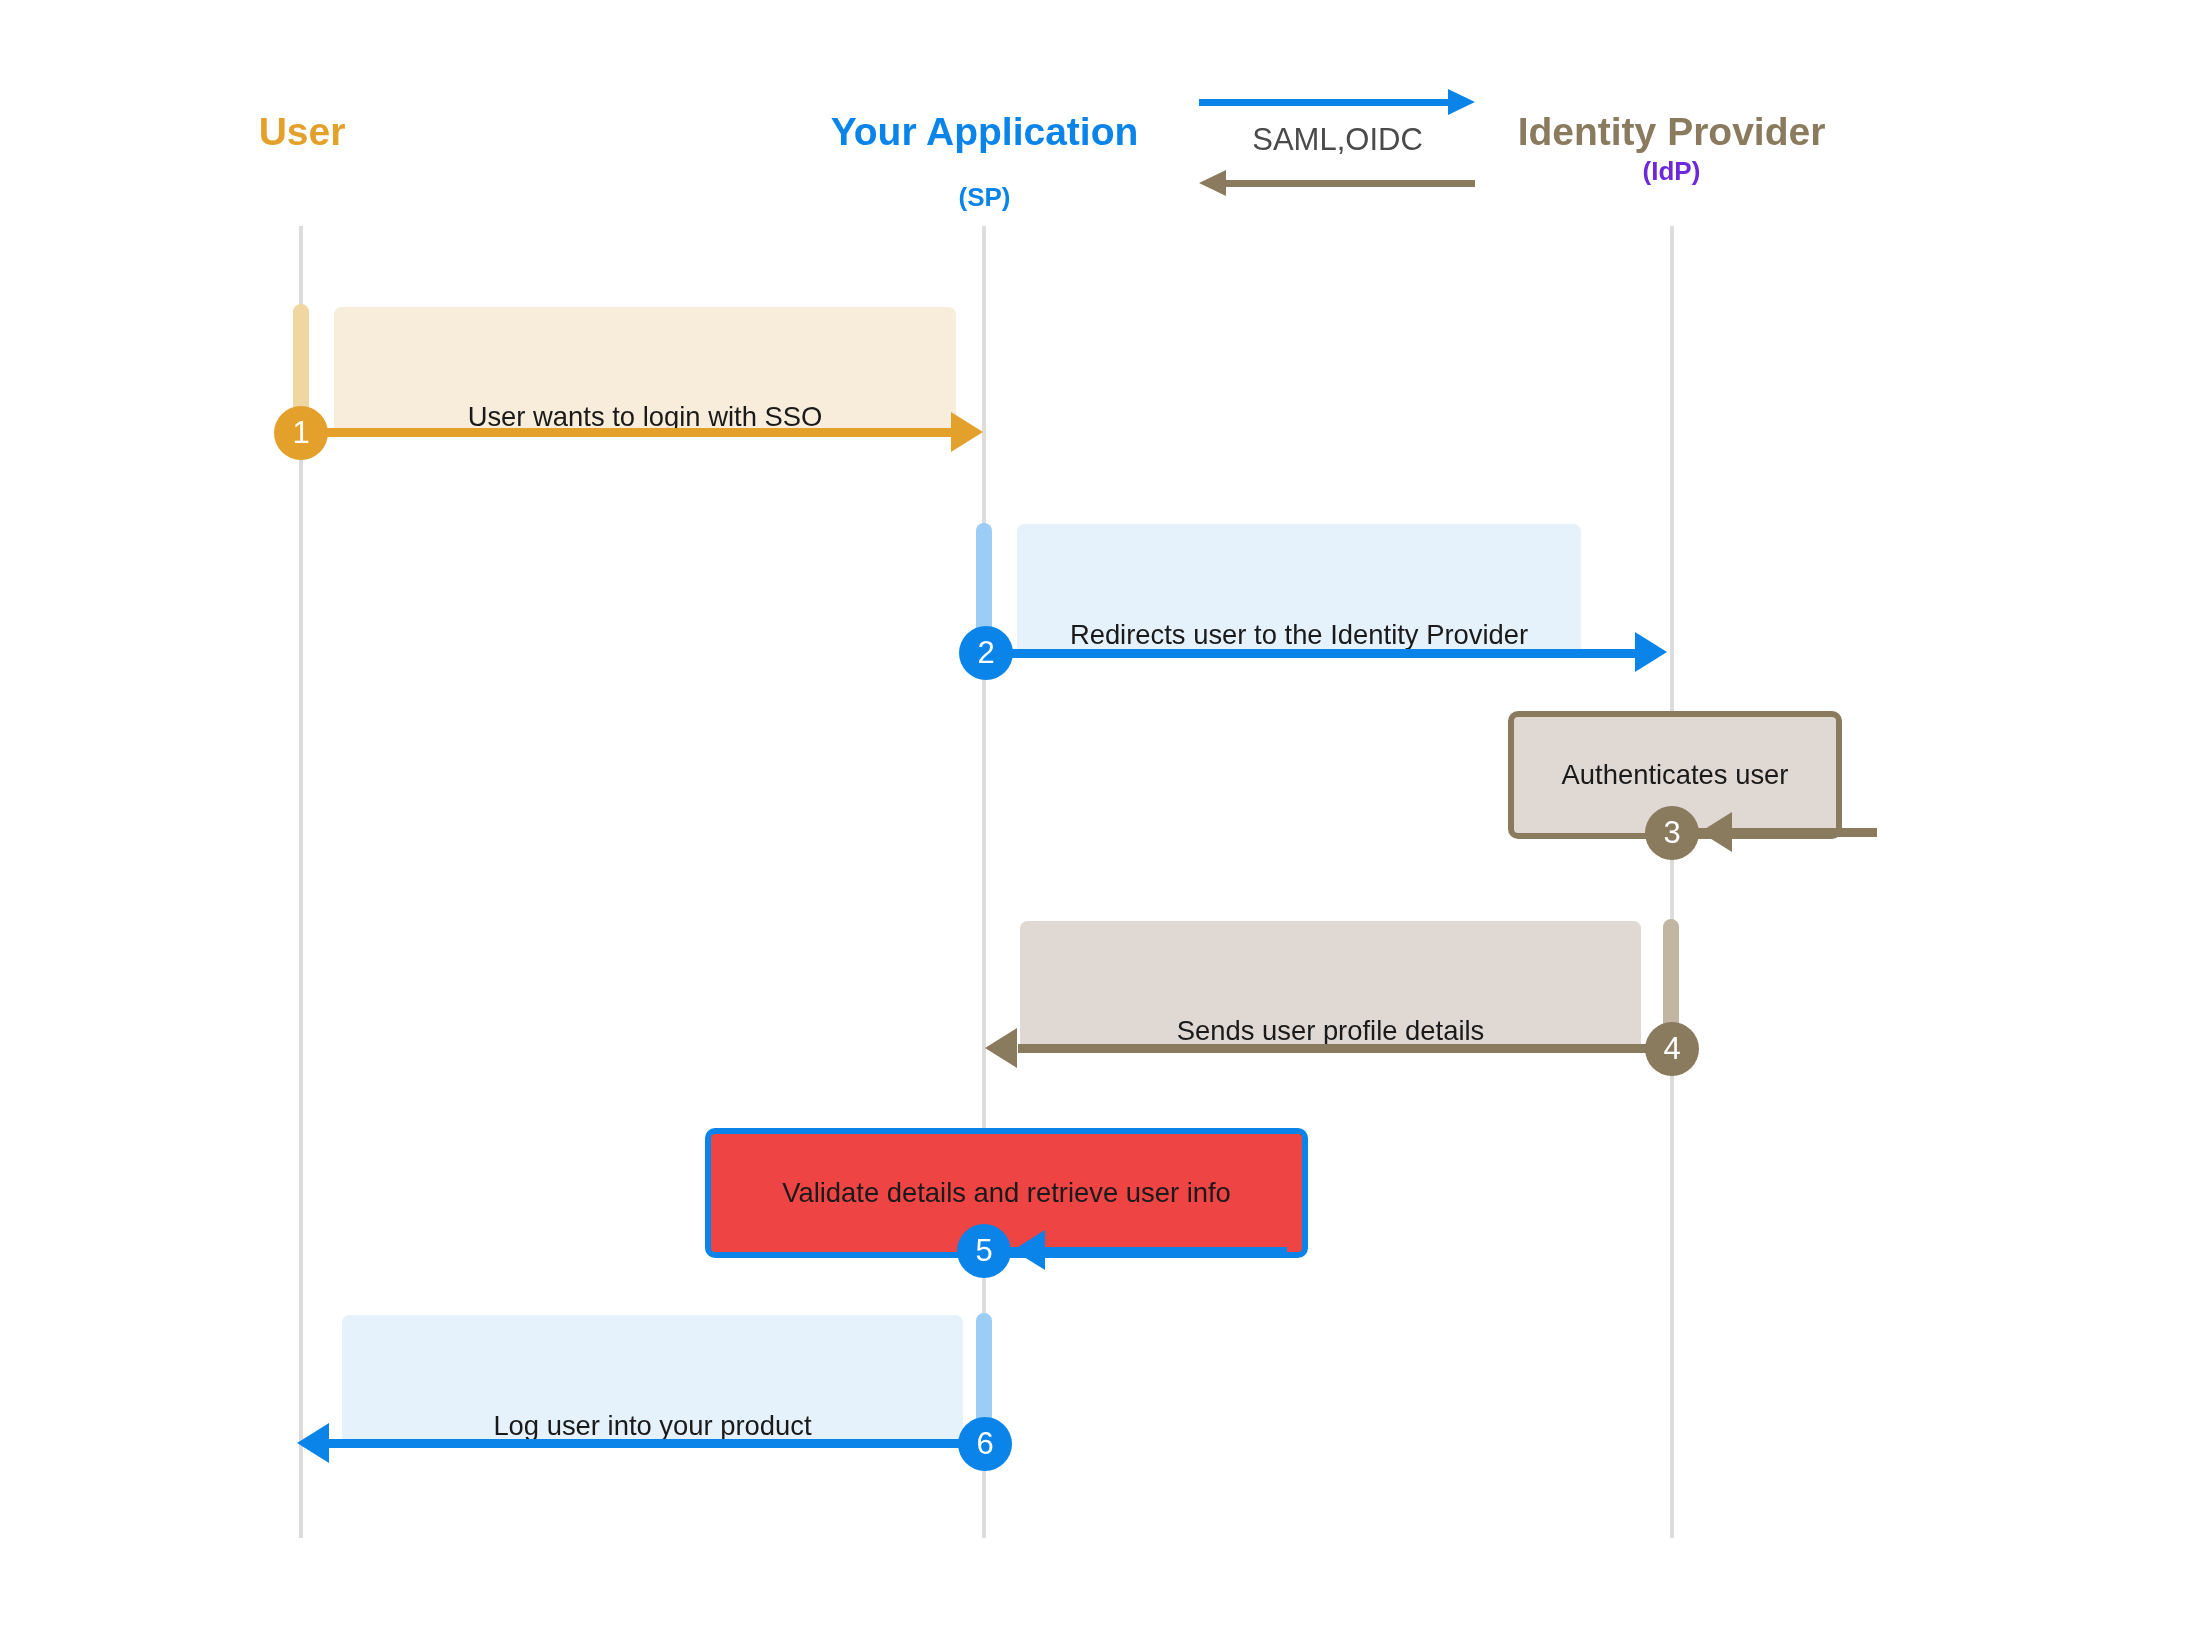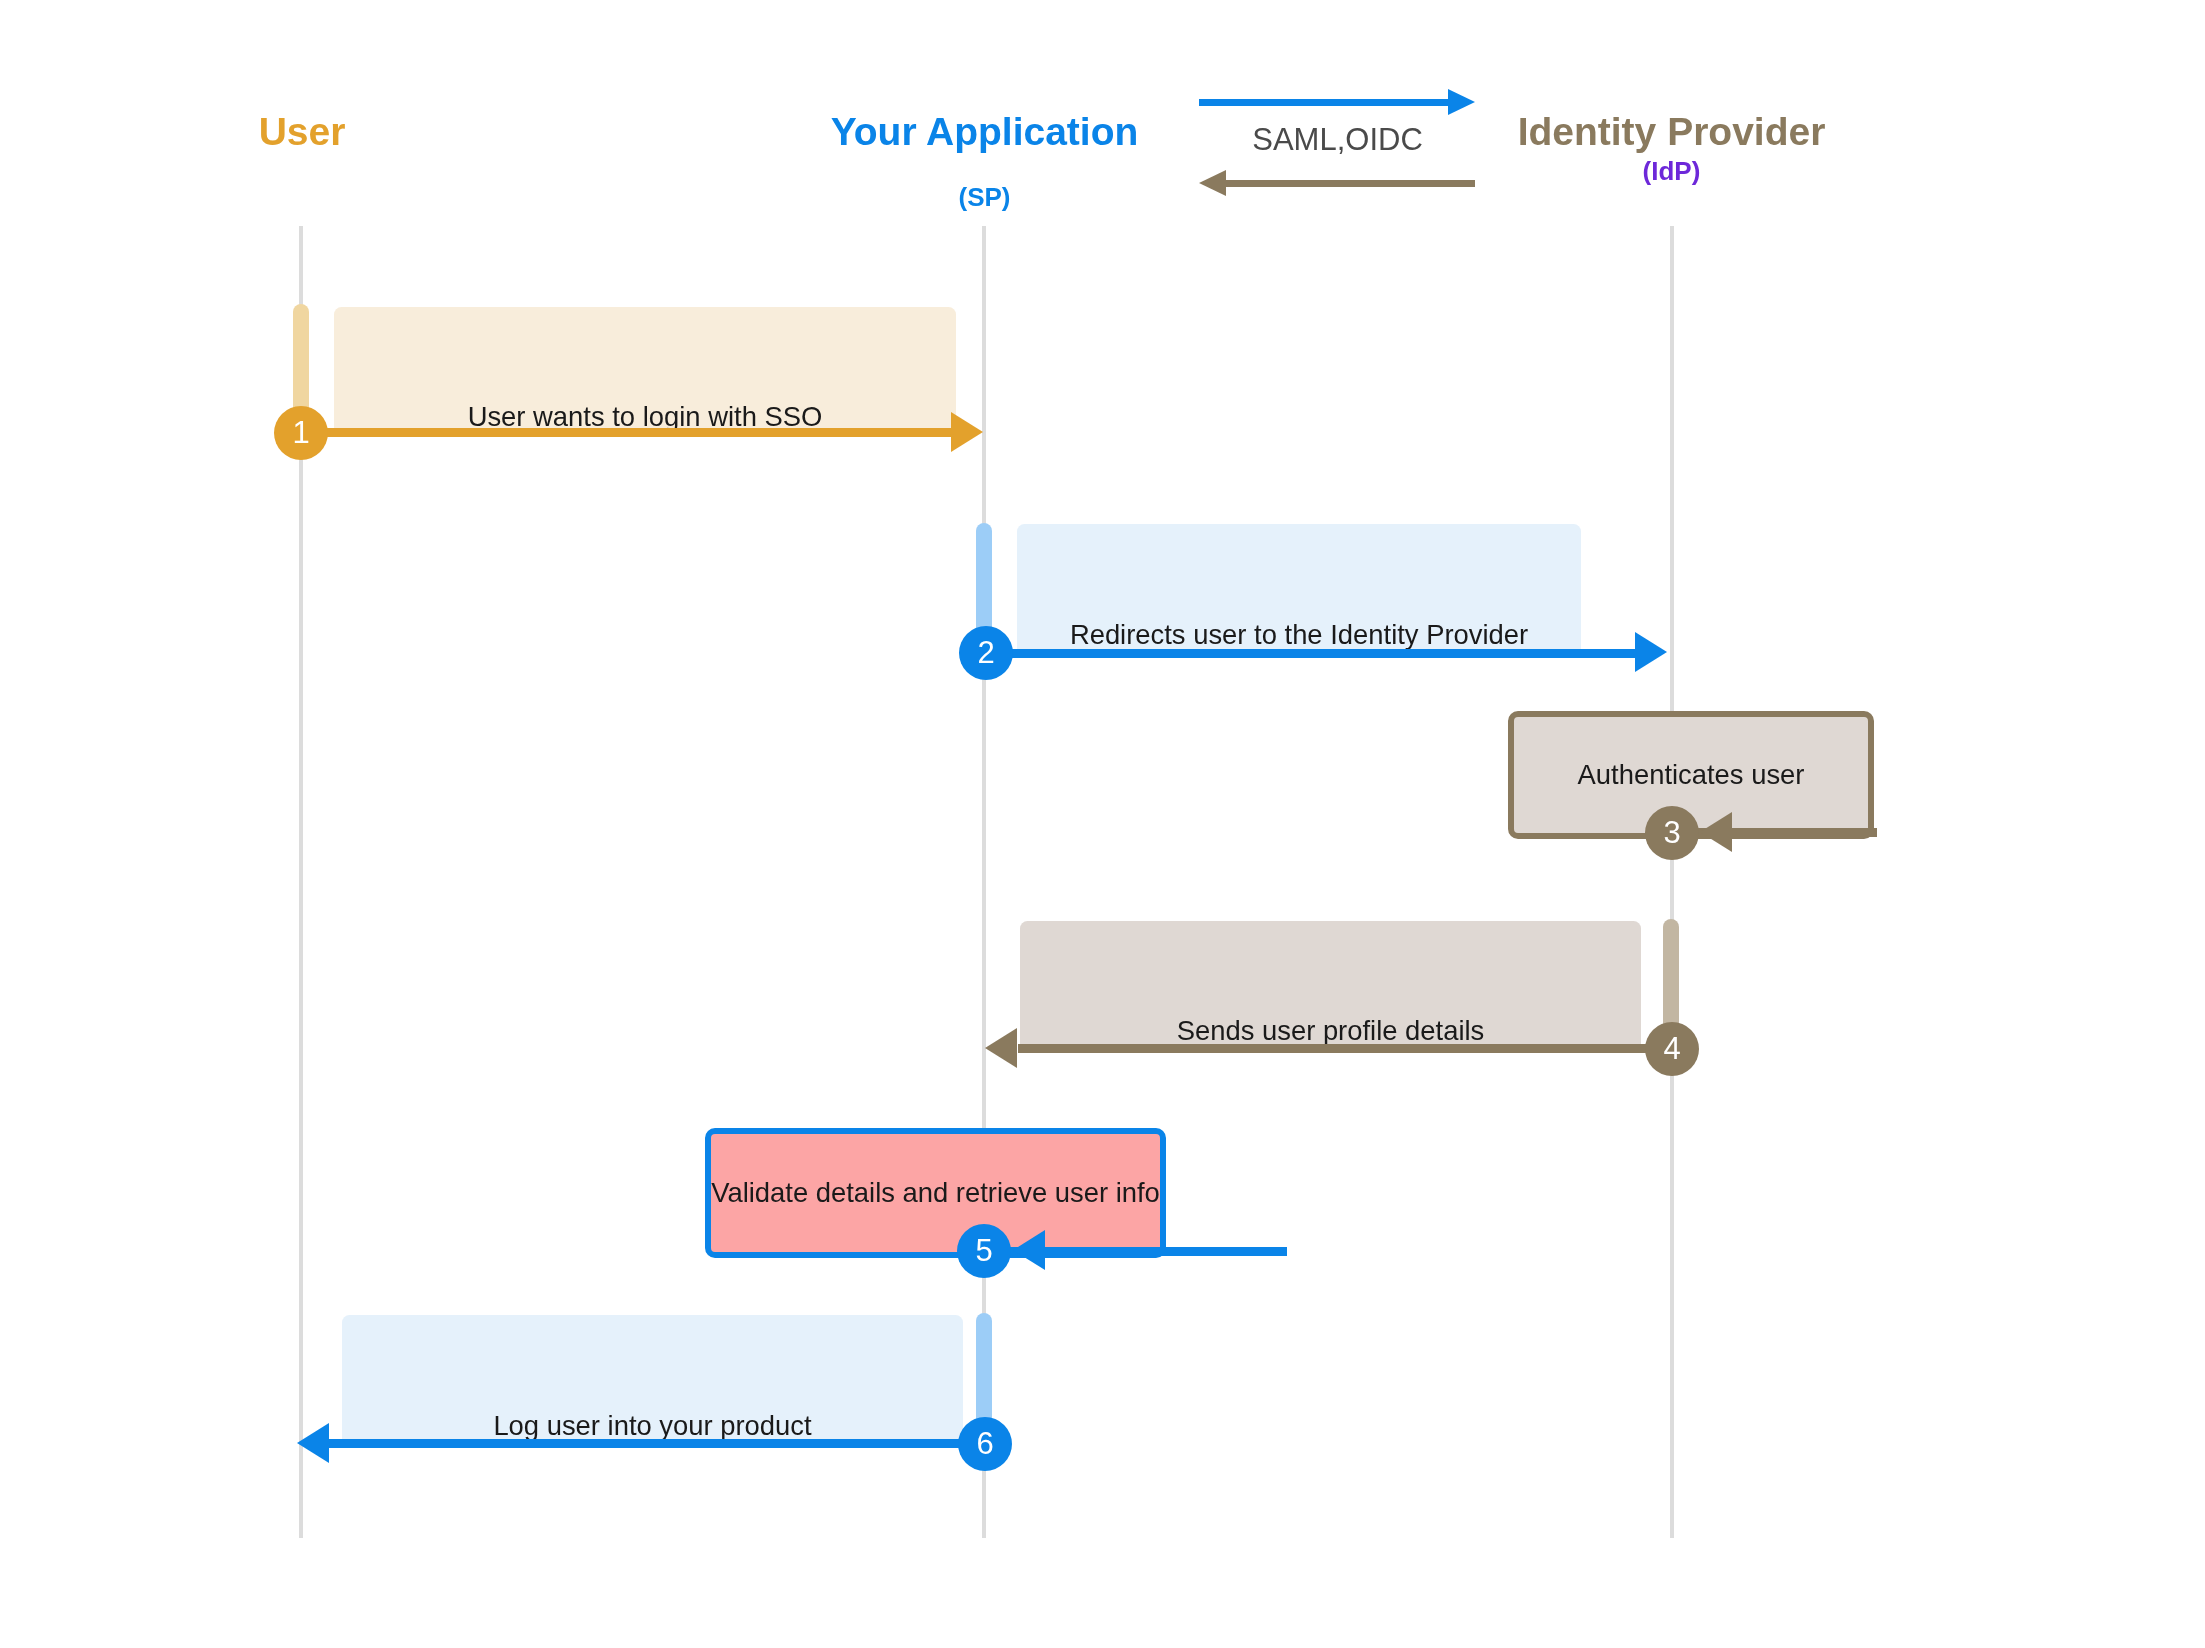--- a/index.html
+++ b/index.html
@@ -193,43 +193,43 @@
 
   <div class="msg-box" style="left:1017px; top:524px; width:564px; height:127px; background:#E5F1FB;">
     <span class="msg-label">Redirects user to the Identity Provider</span>
   </div>
 
   <div class="arrow-line" style="left:984px; top:649px; width:651px; background:#0A84E8;"></div>
   <div class="arrow-head right" style="left:1635px; top:632px; border-left:32px solid #0A84E8;"></div>
 
   <div class="step-circle" style="left:959px; top:626px; background:#0A84E8;">2</div>
 
-  <div class="self-box" style="left:1508px; top:711px; width:366px; height:128px;
+  <div class="self-box" style="left:1508px; top:711px; width:334px; height:128px;
               background:#DFD8D3; border-color:#8A7A5E;">
     <span class="msg-label">Authenticates user</span>
   </div>
 
   <div class="arrow-line" style="left:1690px; top:828px; width:187px; background:#8A7A5E;"></div>
   <div class="self-arrow-head" style="left:1700px; top:812px; border-right:32px solid #8A7A5E;"></div>
 
   <div class="step-circle" style="left:1645px; top:806px; background:#8A7A5E;">3</div>
 
   <div class="activation" style="left:1663px; top:919px; height:125px; background:#C2B6A2;"></div>
 
   <div class="msg-box" style="left:1020px; top:921px; width:621px; height:126px; background:#DFD8D3;">
     <span class="msg-label">Sends user profile details</span>
   </div>
 
   <div class="arrow-line" style="left:1018px; top:1044px; width:652px; background:#8A7A5E;"></div>
   <div class="arrow-head left" style="left:985px; top:1028px; border-right:32px solid #8A7A5E;"></div>
 
   <div class="step-circle" style="left:1645px; top:1022px; background:#8A7A5E;">4</div>
 
-  <div class="self-box" style="left:705px; top:1128px; width:461px; height:130px;
-              background:#fca5a5; border-color:#0A84E8;">
+  <div class="self-box" style="left:705px; top:1128px; width:603px; height:130px;
+              background:#ef4444; border-color:#0A84E8;">
     <span class="msg-label">Validate details and retrieve user info</span>
   </div>
   <div class="arrow-line" style="left:1003px; top:1247px; width:284px; background:#0A84E8;"></div>
   <div class="self-arrow-head" style="left:1013px; top:1230px; border-right:32px solid #0A84E8;"></div>
 
   <div class="step-circle" style="left:957px; top:1224px; background:#0A84E8;">5</div>
 
   <div class="activation" style="left:976px; top:1313px; height:125px; background:#9CCDF7;"></div>
 
   <div class="msg-box" style="left:334px; top:1315px; width:621px; height:127px; background:#E5F1FB;margin-left:8px;">

